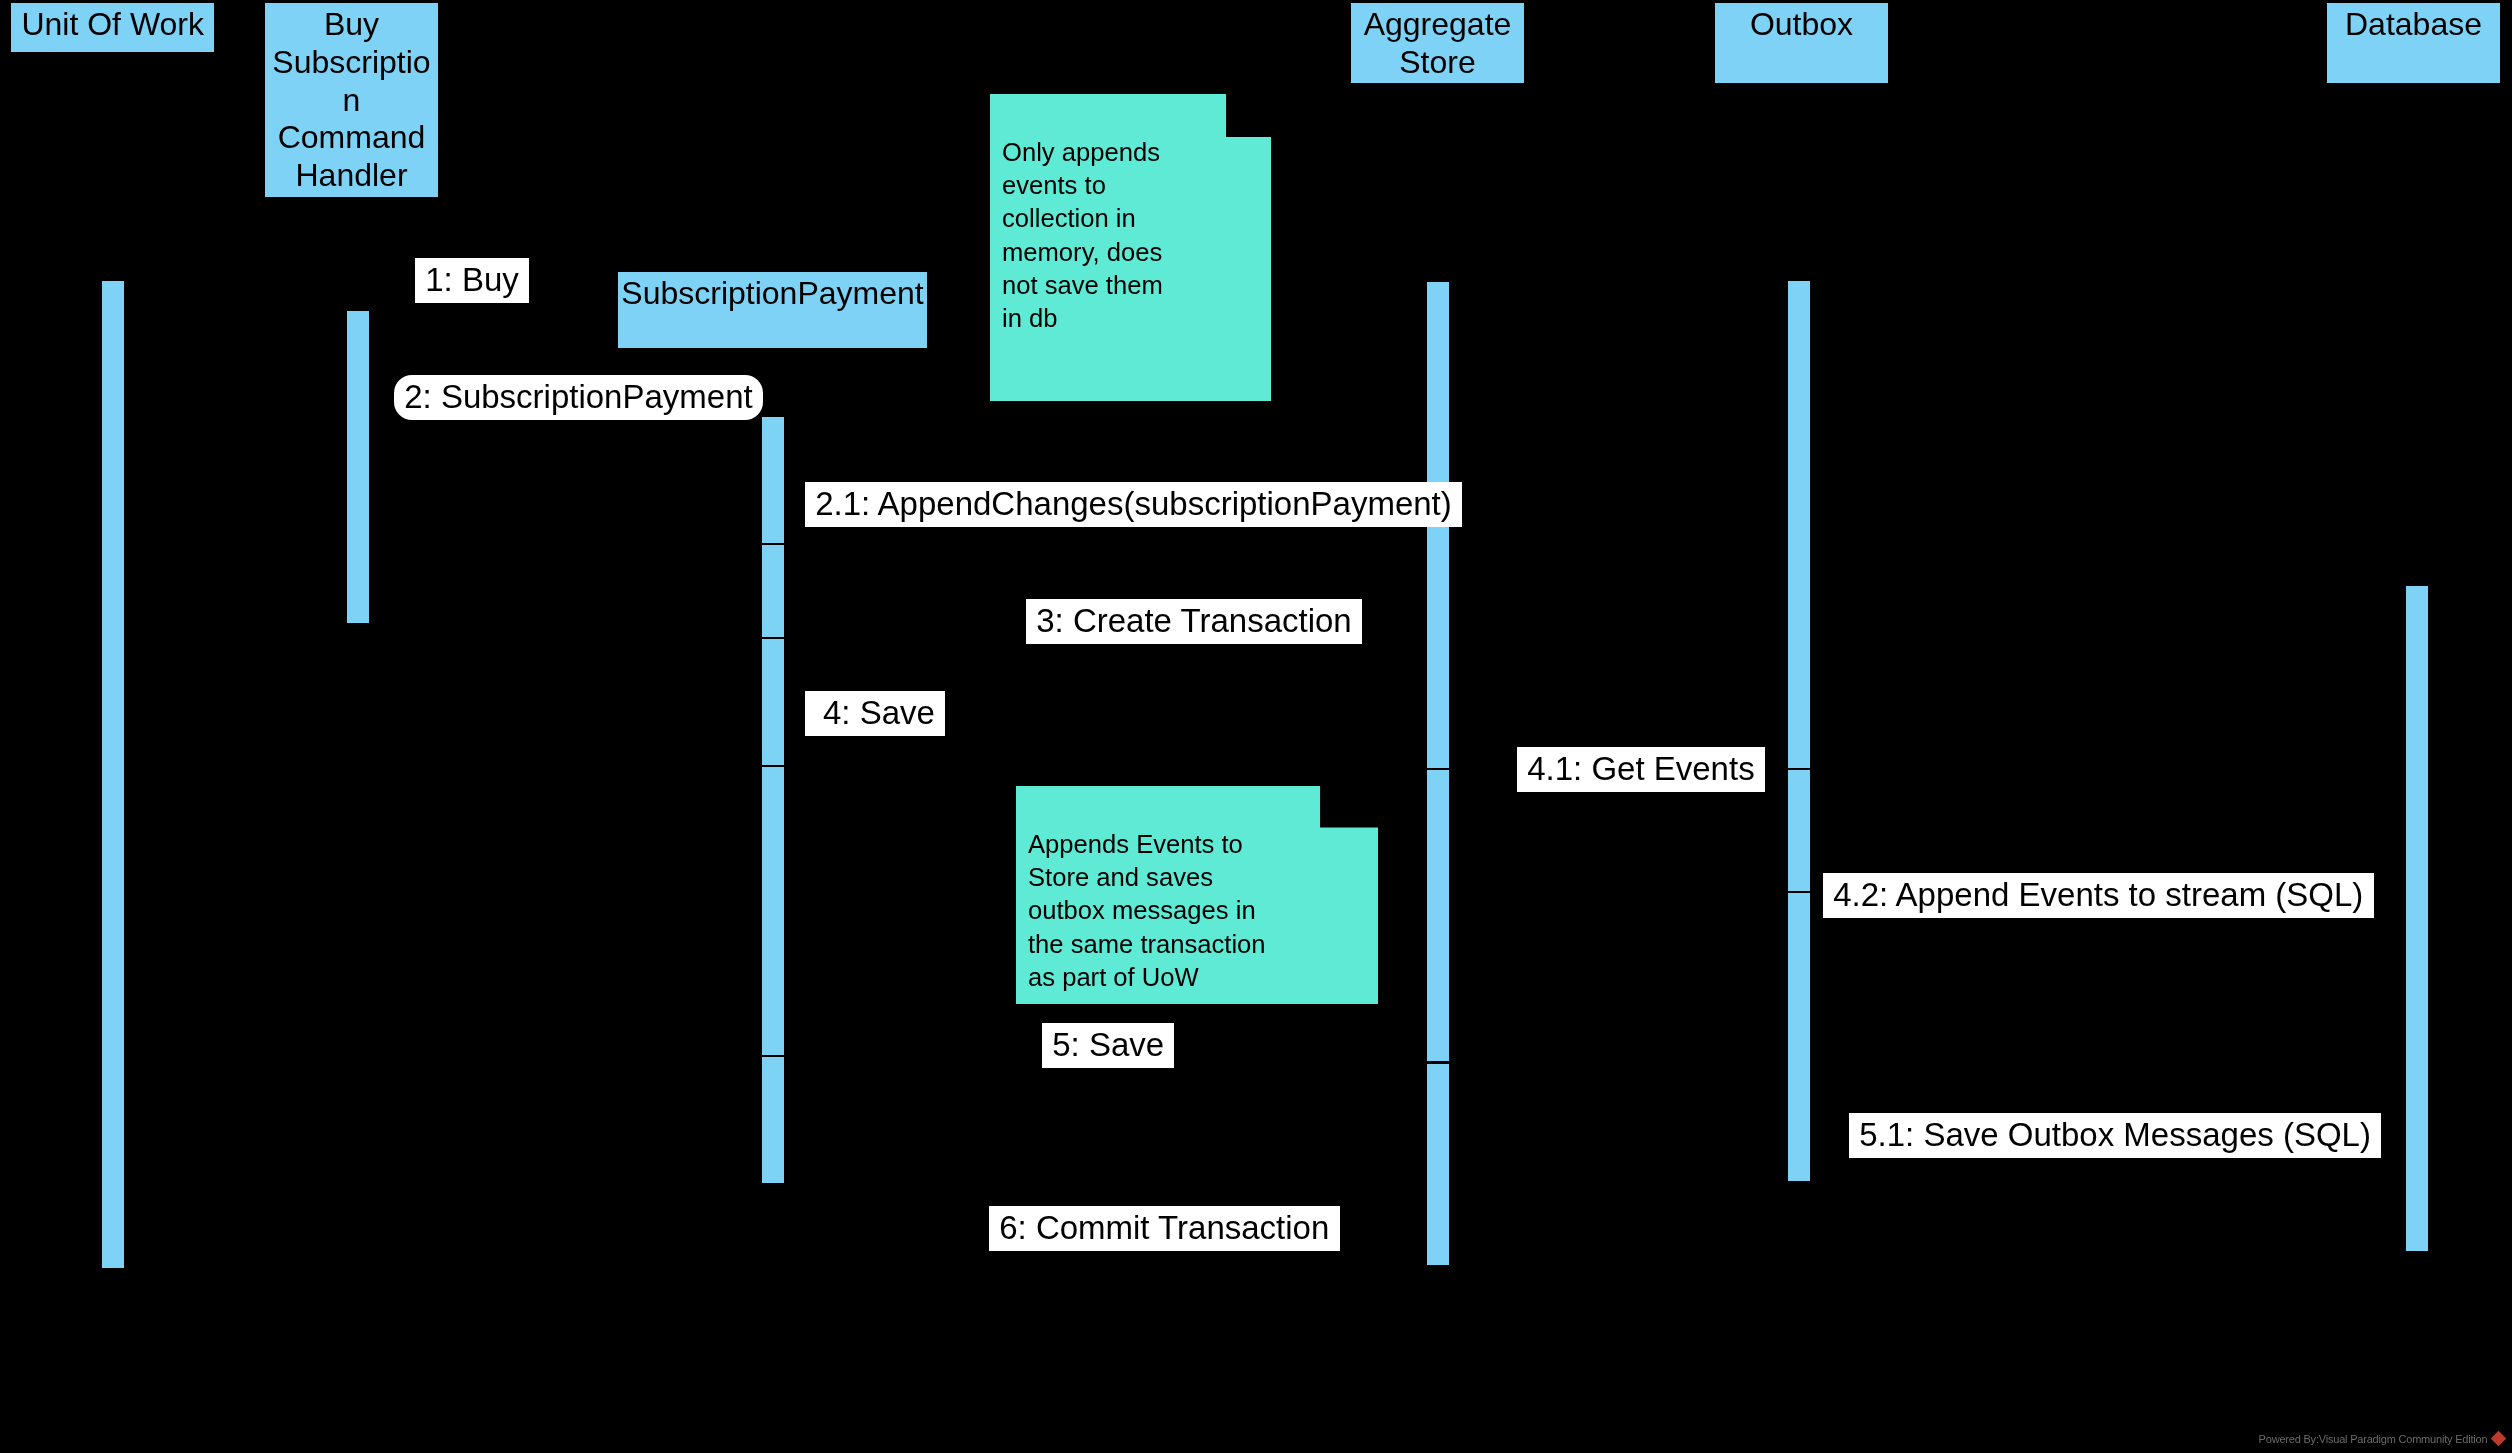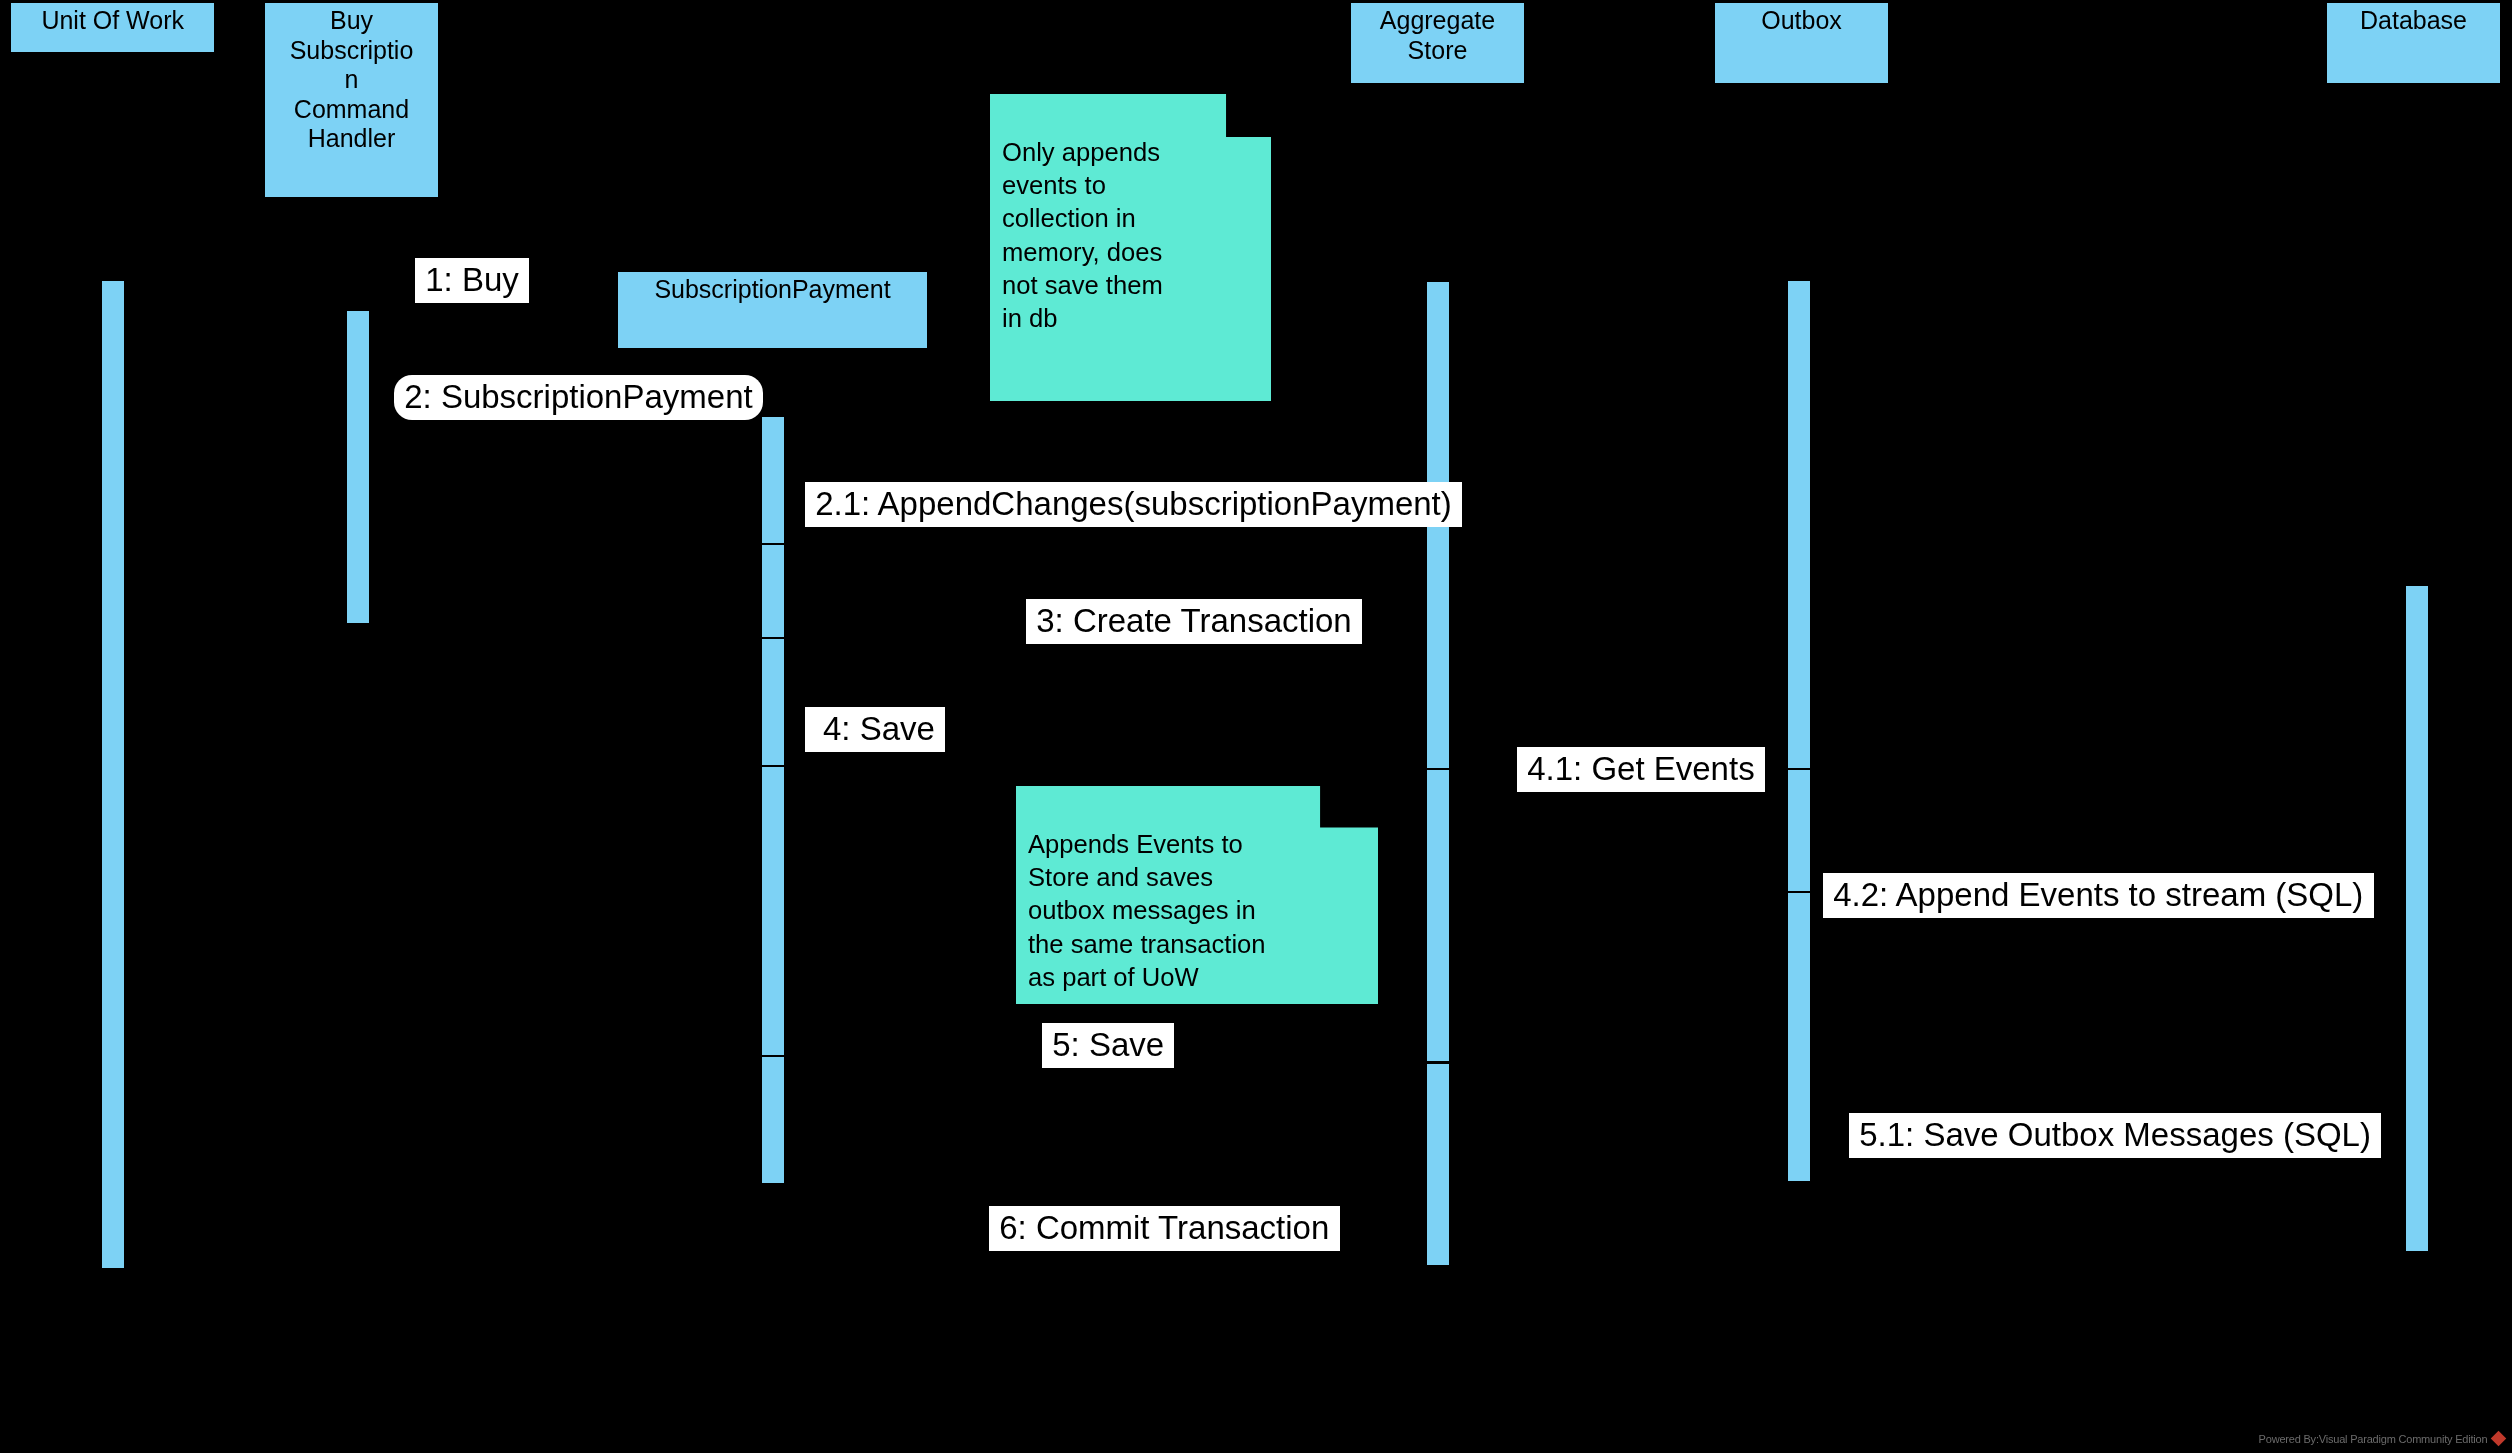--- a/index.html
+++ b/index.html
@@ -16,21 +16,21 @@
     overflow: hidden;
   }
 
   
   .lifeline-head {
     position: absolute;
     background: #7DD2F5;
     border: 1.7px solid #000000;
     box-sizing: border-box;
     color: #000000;
-    font-size: 25px;
+    font-size: 32px;
     line-height: 1.18;
     text-align: center;
     display: flex;
     align-items: flex-start;
     justify-content: center;
     padding-top: 3.4px;
   }
   .lifeline-head .lbl {
     display: block;
     width: 100%;
@@ -172,21 +172,21 @@
   </div>
 
   <div class="msg-label" style="left:805px; top:482px;">
     <span>2.1: AppendChanges(subscriptionPayment)</span>
   </div>
 
   <div class="msg-label" style="left:1026px; top:599px;">
     <span>3: Create Transaction</span>
   </div>
 
-  <div class="msg-label" style="left:805px; top:707px;padding-left:18px;">
+  <div class="msg-label" style="left:805px; top:691px;padding-left:18px;">
     <span>4: Save</span>
   </div>
 
   <div class="msg-label" style="left:1517px; top:747px;">
     <span>4.1: Get Events</span>
   </div>
 
   <div class="msg-label" style="left:1823px; top:833px;margin-top:40px;">
     <span>4.2: Append Events to stream (SQL)</span>
   </div>

